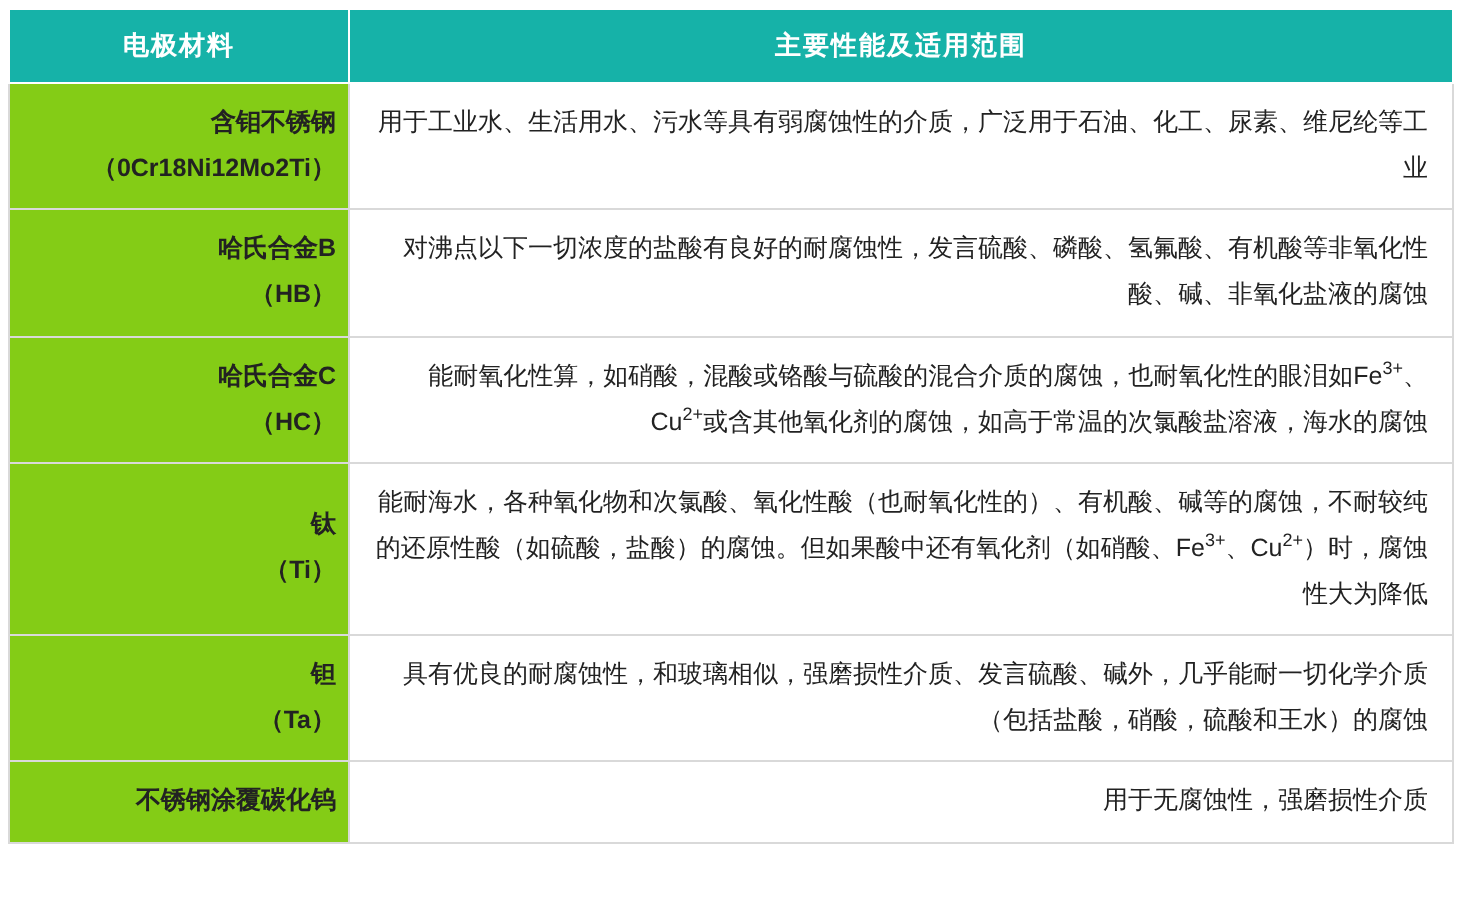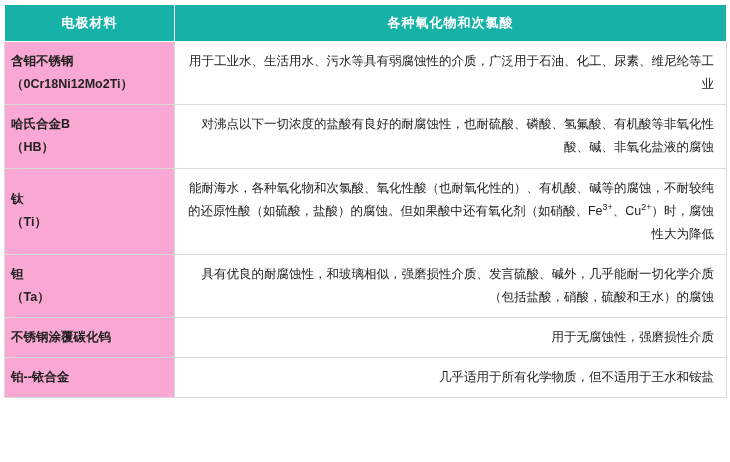--- a/index.html
+++ b/index.html
@@ -37,24 +37,24 @@
     letter-spacing: 1px;
   }
   table.spec-table td {
     border: 1px solid #d9d9d9;
     font-size: 12.5px;
     color: #222222;
     vertical-align: middle;
     line-height: 1.85;
   }
   td.mat {
-    background: #f9a8d4;
+    background: #84cc16;
     color: #0f8a84;
     font-weight: bold;
-    text-align: left;
+    text-align: right;
     padding: 8px 6px;
     font-size: 12.5px;
     line-height: 1.9;
   }
   td.desc {
     background: #ffffff;
     padding: 8px 12px;
     text-align: right;
   }
   .mat-line { display: block; white-space: nowrap; }
@@ -65,40 +65,49 @@
 
 <div class="table-wrap">
   <table class="spec-table">
     <colgroup>
         <col class="c1">
         <col class="c2">
       </colgroup>
     <thead>
       <tr>
         <th>电极材料</th>
-        <th>各种氧化物和次氯酸</th>
+        <th>主要性能及适用范围</th>
       </tr>
     </thead>
     <tbody>
       <tr>
         <td class="mat">
           <span class="mat-line">含钼不锈钢</span>
           <span class="mat-line">（0Cr18Ni12Mo2Ti）</span>
         </td>
         <td class="desc">
           <span>用于工业水、生活用水、污水等具有弱腐蚀性的介质，广泛用于石油、化工、</span><span>尿素、维尼纶等工业</span>
         </td>
       </tr>
       <tr>
         <td class="mat">
           <span class="mat-line">哈氏合金B</span>
           <span class="mat-line">（HB）</span>
         </td>
         <td class="desc">
-          <span>对沸点以下一切浓度的盐酸有良好的耐腐蚀性，也耐硫酸、磷酸、氢氟酸、有</span><span>机酸等非氧化性酸、碱、非氧化盐液的腐蚀</span>
+          <span>对沸点以下一切浓度的盐酸有良好的耐腐蚀性，发言硫酸、磷酸、氢氟酸、有</span><span>机酸等非氧化性酸、碱、非氧化盐液的腐蚀</span>
+        </td>
+      </tr>
+      <tr>
+        <td class="mat">
+          <span class="mat-line">哈氏合金C</span>
+          <span class="mat-line">（HC）</span>
+        </td>
+        <td class="desc">
+          <span>能耐氧化性算，如硝酸，混酸或铬酸与硫酸的混合介质的腐蚀，也耐氧化性的</span><span>眼泪如Fe</span><sup>3+</sup><span>、Cu</span><sup>2+</sup><span>或含其他氧化剂的腐蚀，如高于常温的次氯酸盐溶液，海水</span><span>的腐蚀</span>
         </td>
       </tr>
       <tr>
         <td class="mat">
           <span class="mat-line">钛</span>
           <span class="mat-line">（Ti）</span>
         </td>
         <td class="desc">
           <span>能耐海水，各种氧化物和次氯酸、氧化性酸（也耐氧化性的）、有机酸、碱等</span><span>的腐蚀，不耐较纯的还原性酸（如硫酸，盐酸）的腐蚀。但如果酸中还有氧化</span><span>剂（如硝酸、Fe</span><sup>3+</sup><span>、Cu</span><sup>2+</sup><span>）时，腐蚀性大为降低</span>
         </td>
@@ -113,23 +122,15 @@
         </td>
       </tr>
       <tr>
         <td class="mat">
           <span class="mat-line">不锈钢涂覆碳化钨</span>
         </td>
         <td class="desc">
           <span>用于无腐蚀性，强磨损性介质</span>
         </td>
       </tr>
-      <tr>
-        <td class="mat">
-          <span class="mat-line">铂--铱合金</span>
-        </td>
-        <td class="desc">
-          <span>几乎适用于所有化学物质，但不适用于王水和铵盐</span>
-        </td>
-      </tr>
     </tbody>
   </table>
 </div>
 
 </body></html>

